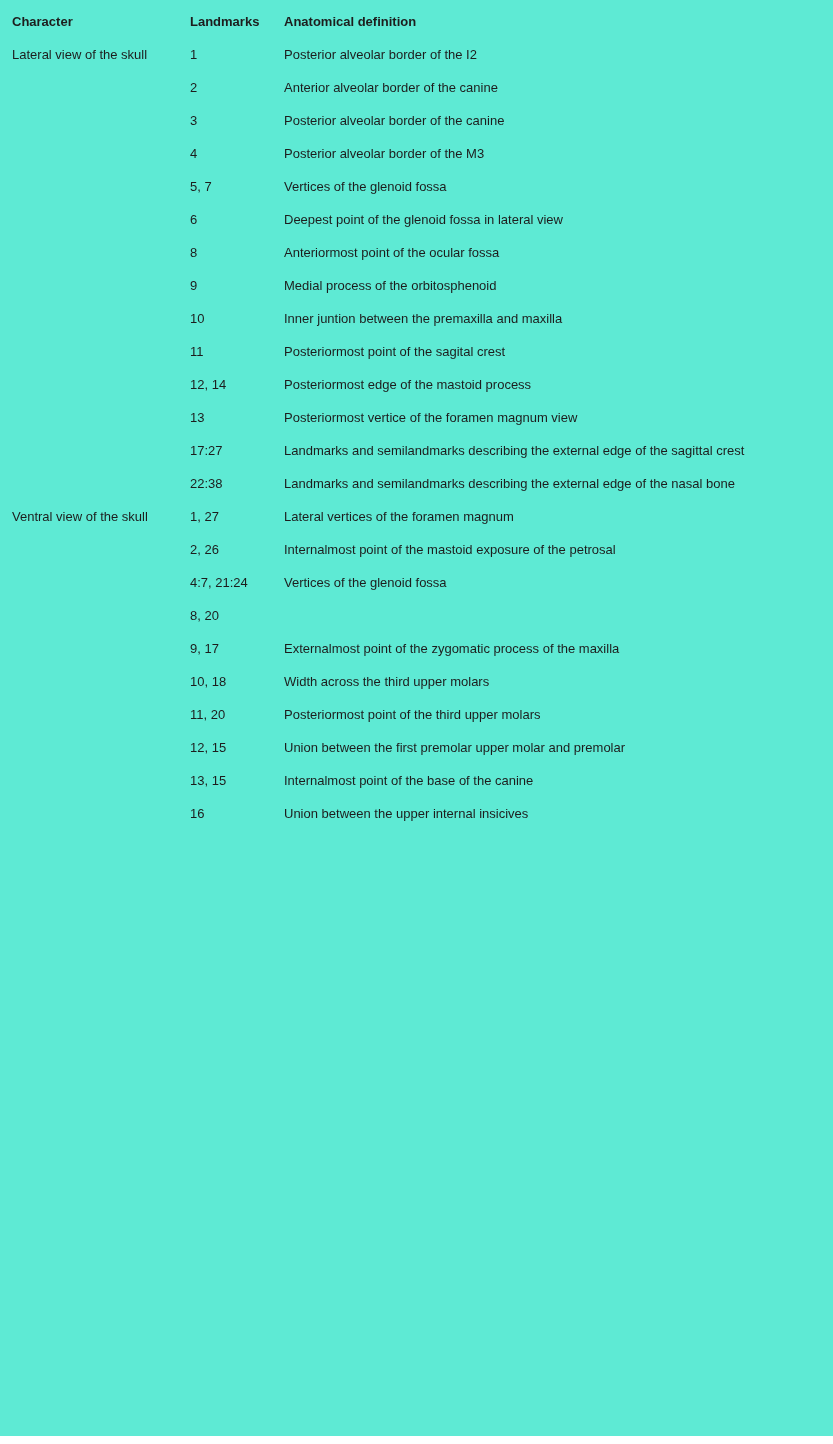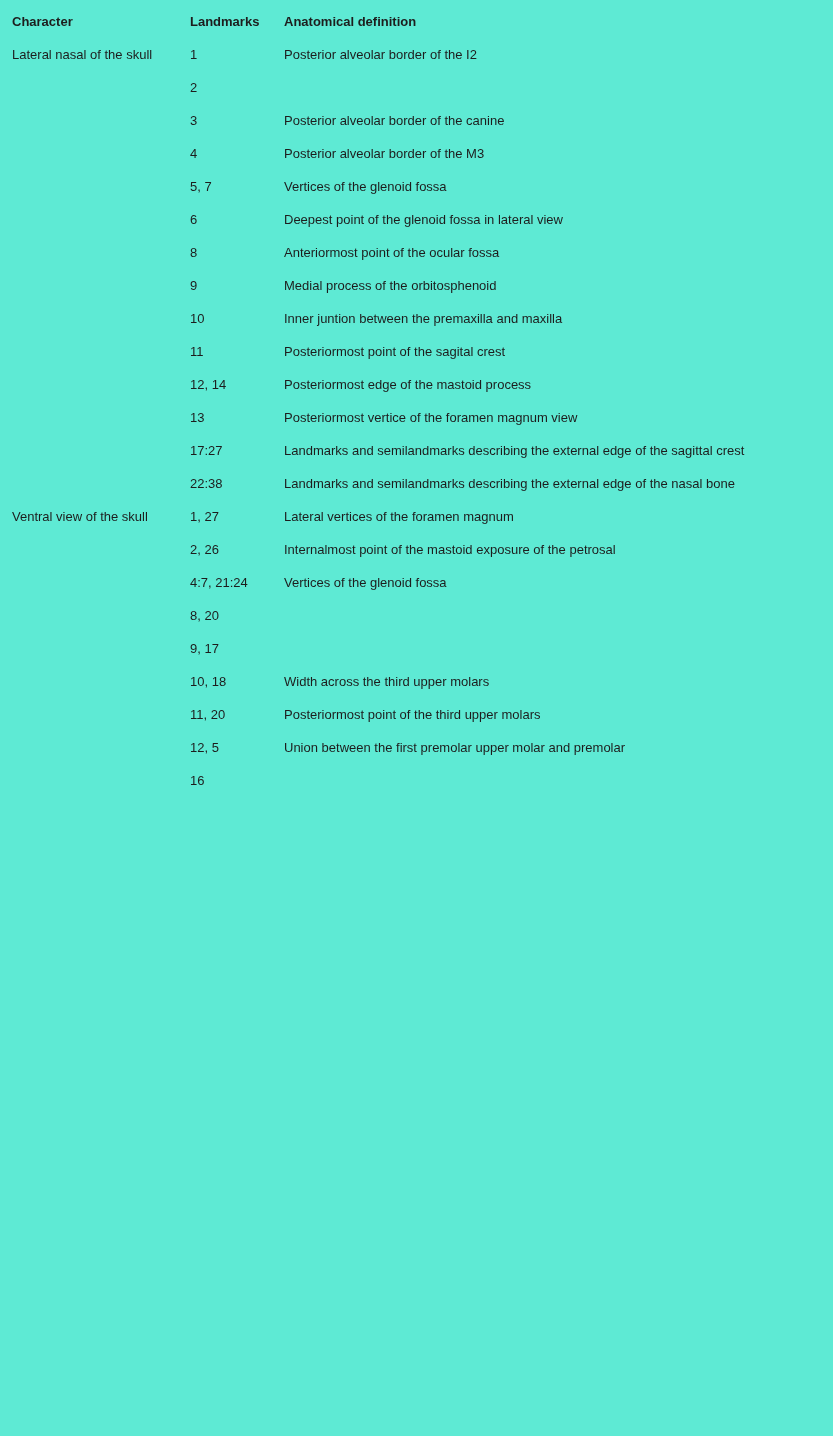--- a/index.html
+++ b/index.html
@@ -44,28 +44,29 @@
   <div class="table">
 
     <div class="tr header">
       <div class="td">Character</div>
       <div class="td">Landmarks</div>
       <div class="td">Anatomical definition</div>
     </div>
 
     <div>
   <div class="tr">
-    <div class="td">Lateral nasal of the skull</div>
+    <div class="td">Lateral view of the skull</div>
     <div class="td">1</div>
     <div class="td">Posterior alveolar border of the I2</div>
   </div>
 
   <div class="tr">
     <div class="td"></div>
     <div class="td">2</div>
+    <div class="td">Anterior alveolar border of the canine</div>
   </div>
 
   <div class="tr">
     <div class="td"></div>
     <div class="td">3</div>
     <div class="td">Posterior alveolar border of the canine</div>
   </div>
 
   <div class="tr">
     <div class="td"></div>
@@ -154,41 +155,48 @@
   </div>
 
   <div class="tr">
     <div class="td"></div>
     <div class="td">8, 20</div>
   </div>
 
   <div class="tr">
     <div class="td"></div>
     <div class="td">9, 17</div>
+    <div class="td">Externalmost point of the zygomatic process of the maxilla</div>
   </div>
 
   <div class="tr">
     <div class="td"></div>
     <div class="td">10, 18</div>
     <div class="td">Width across the third upper molars</div>
   </div>
 
   <div class="tr">
     <div class="td"></div>
     <div class="td">11, 20</div>
     <div class="td">Posteriormost point of the third upper molars</div>
   </div>
 
   <div class="tr">
     <div class="td"></div>
-    <div class="td">12, 5</div>
+    <div class="td">12, 15</div>
     <div class="td">Union between the first premolar upper molar and premolar</div>
   </div>
 
+  <div class="tr">
+    <div class="td"></div>
+    <div class="td">13, 15</div>
+    <div class="td">Internalmost point of the base of the canine</div>
+  </div>
 
   <div class="tr">
     <div class="td"></div>
     <div class="td">16</div>
+    <div class="td">Union between the upper internal insicives</div>
   </div>
 </div>
 
   </div>
 </div>
 
 </body></html>

